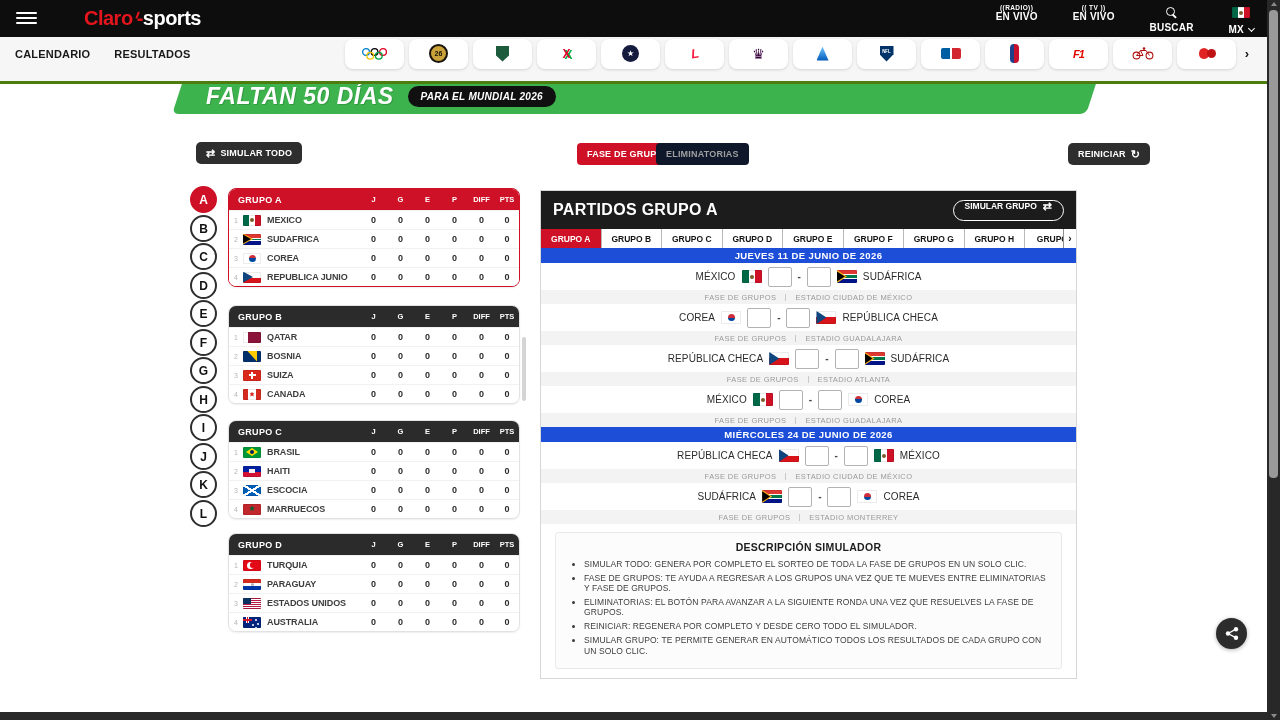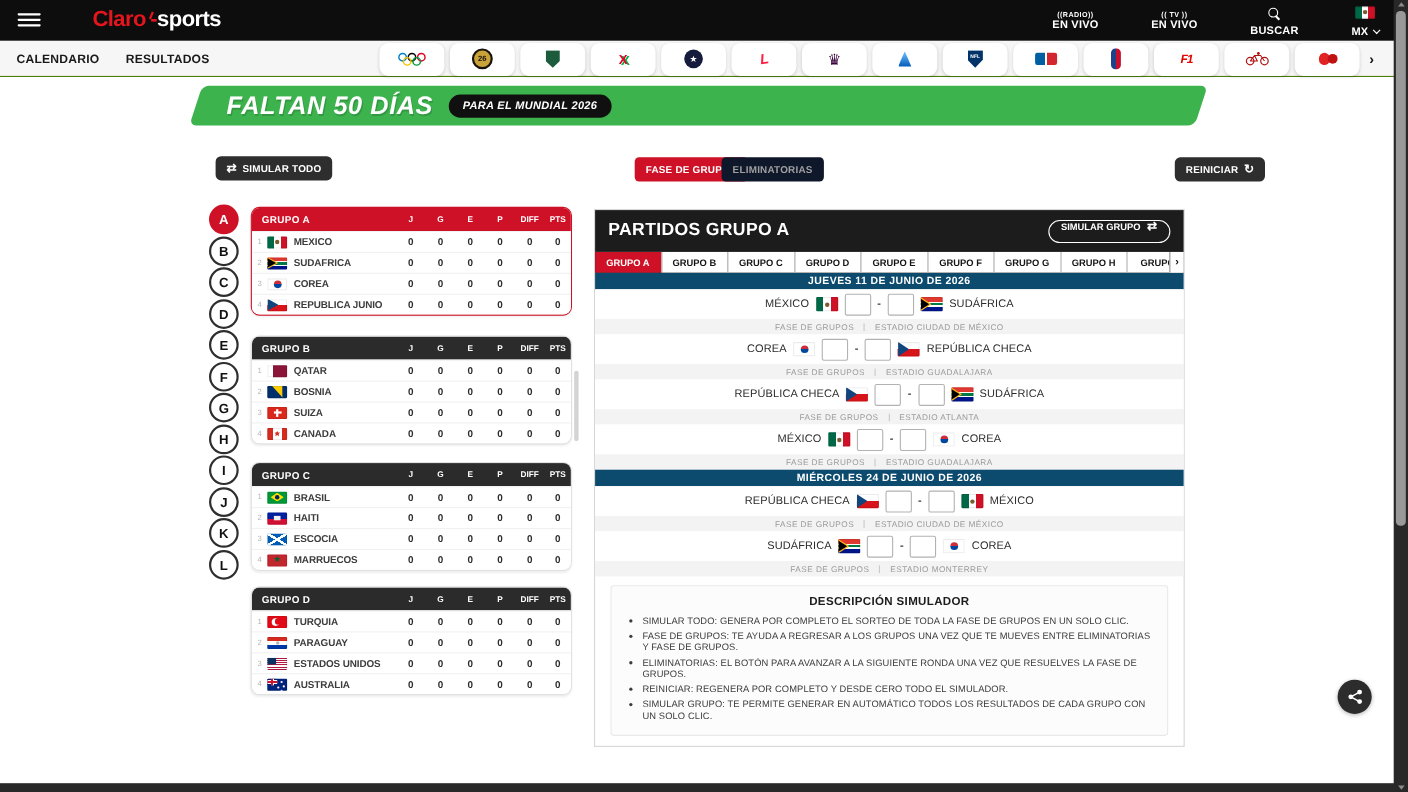--- a/index.html
+++ b/index.html
@@ -9,34 +9,34 @@
 
   
   .topbar{position:absolute;top:0;left:0;right:0;height:37px;background:#0d0d0d;z-index:5}
   .burger{position:absolute;left:16px;top:12px;width:21px;height:13px;cursor:pointer}
   .burger span{display:block;height:2px;background:#fff;margin-bottom:3px;border-radius:1px}
   .logo{position:absolute;left:84px;top:7px;font-size:20px;font-weight:bold;letter-spacing:-0.5px}
   .logo .claro{color:#e4151c}
   .logo .tick{display:inline-block;width:2px;height:7px;background:#e4151c;transform:rotate(22deg) translateY(-7px);margin:0 1px}
   .logo .dash{color:#e4151c}
   .logo .sports{color:#fff}
-  .top-right{position:absolute;right:26px;top:4px;height:30px;display:flex;align-items:center;gap:48px}
+  .top-right{position:absolute;right:26px;top:4px;height:30px;display:flex;gap:35px}
   .live{text-align:center;color:#fff;cursor:pointer}
   .live .l1{font-size:6.5px;font-weight:bold;letter-spacing:.4px}
   .live .l2, .tr-label{font-size:10px;font-weight:bold;color:#fff;letter-spacing:.2px}
   .search{ text-align:center;color:#fff;cursor:pointer}
   .search-icon{position:relative;display:inline-block;width:11px;height:11px}
   .search-icon::before{content:"";position:absolute;left:0;top:0;width:7px;height:7px;border:1.6px solid #fff;border-radius:50%}
   .search-icon::after{content:"";position:absolute;width:4.5px;height:1.6px;background:#fff;transform:rotate(45deg);left:6px;top:8px}
   .locale{text-align:center;color:#fff;cursor:pointer}
   .locale .row{display:flex;align-items:center;justify-content:center;margin-top:2px}
   .caret{width:5px;height:5px;border-right:1.5px solid #fff;border-bottom:1.5px solid #fff;transform:rotate(45deg);margin-left:5px;margin-top:-3px}
 
   
-  .sportsnav{position:absolute;top:37px;left:0;right:0;height:33px;background:#f6f6f6;border-bottom:1px solid #4d7c0f;z-index:4}
+  .sportsnav{position:absolute;top:37px;left:0;right:0;height:47px;background:#f6f6f6;border-bottom:3px solid #4d7c0f;z-index:4}
   .navlinks{position:absolute;left:15px;top:0;height:33px;display:flex;align-items:center;gap:24px}
   .navlink{font-size:11px;font-weight:bold;color:#191919;letter-spacing:.2px;cursor:pointer}
   .pills{position:absolute;left:345px;top:1px;height:31px;display:flex;align-items:center;gap:5px}
   .pill{width:59px;height:30px;background:#fff;border-radius:8px;box-shadow:0 1px 3px rgba(0,0,0,.14);display:flex;align-items:center;justify-content:center;cursor:pointer;flex:none}
   .nav-more{width:12px;height:30px;display:flex;align-items:center;justify-content:center;font-size:13px;font-weight:bold;color:#111;cursor:pointer}
   .sic{display:flex;align-items:center;justify-content:center}
   .sic-wc{width:19px;height:19px;border-radius:50%;background:#caa23a;border:2px solid #17120a;color:#17120a;font-size:7px;font-weight:bold}
   .sic-mex{width:13px;height:16px;background:#1c5c3c;clip-path:polygon(0 0,100% 0,100% 62%,50% 100%,0 62%)}
   .sic-ligamx{font-size:12px;font-weight:bold;color:#e4002b;text-shadow:2px 1px 0 #00b140}
   .sic-ucl{width:17px;height:17px;border-radius:50%;background:#151b3d;color:#fff;font-size:8px}
@@ -127,21 +127,21 @@
 
   
   .panel{position:absolute;left:540px;top:190px;width:537px;height:489px;background:#fff;border:1px solid #d6d6d6}
   .phead{height:38px;background:#1c1c1c;display:flex;align-items:center;justify-content:space-between;padding:0 12px}
   .ptitle{color:#fff;font-size:16px;font-weight:bold;letter-spacing:.3px}
   .btn-outline{border:1.5px solid #fff;background:transparent;color:#fff;height:21px;border-radius:11px;font-size:8.5px;font-weight:bold;display:inline-flex;align-items:flex-start;gap:6px;padding:0 11px;cursor:pointer;font-family:"Liberation Sans",sans-serif}
   .ptabs{height:19px;display:flex;position:relative;overflow:hidden;background:#1c1c1c}
   .ptab{flex:0 0 60.5px;background:#fff;border-right:1px solid #b9b9b9;font-size:8.5px;font-weight:bold;display:flex;align-items:center;justify-content:center;color:#141414;cursor:pointer;white-space:nowrap}
   .ptab.active{background:#ce1126;color:#fff}
   .ptab-more{position:absolute;right:0;top:0;width:13px;height:19px;background:#fff;border-left:1px solid #8f8f8f;display:flex;align-items:center;justify-content:center;font-size:10px;font-weight:bold;color:#111;cursor:pointer}
-  .daybar{height:15px;background:#0c4a6e;color:#fff;display:flex;align-items:center;justify-content:center;font-size:9.5px;font-weight:bold;letter-spacing:.4px}
+  .daybar{height:15px;background:#1d4ed8;color:#fff;display:flex;align-items:center;justify-content:center;font-size:9.5px;font-weight:bold;letter-spacing:.4px}
   .match{height:27px;display:flex;align-items:center;justify-content:center;gap:6px;background:#fff}
   .mname{font-size:10px;color:#2b2b2b;letter-spacing:.1px}
   .score{width:24px;height:20px;border:1px solid #b2b2b2;border-radius:2px;background:#fff;text-align:center;font-size:10px;font-family:"Liberation Sans",sans-serif}
   .mdash{font-size:10px;color:#444;font-weight:bold}
   .minfo{height:14px;background:#f3f3f3;display:flex;align-items:center;justify-content:center;gap:9px;font-size:7.5px;color:#9a9a9a;letter-spacing:.4px}
   .minfo .sep{width:1px;height:7px;background:#c9c9c9}
   .descbox{margin:8px 14px 0;background:#fcfcfc;border:1px solid #e9e9e9;border-radius:3px;padding:8px 13px 9px}
   .desctitle{text-align:center;font-size:10.5px;font-weight:bold;color:#1c1c1c;margin-bottom:6px;letter-spacing:.3px}
   .descbox ul{margin:0;padding-left:15px}
   .descbox li{font-size:8.5px;color:#3c3c3c;margin-bottom:3.5px;letter-spacing:.1px;line-height:1.22}

